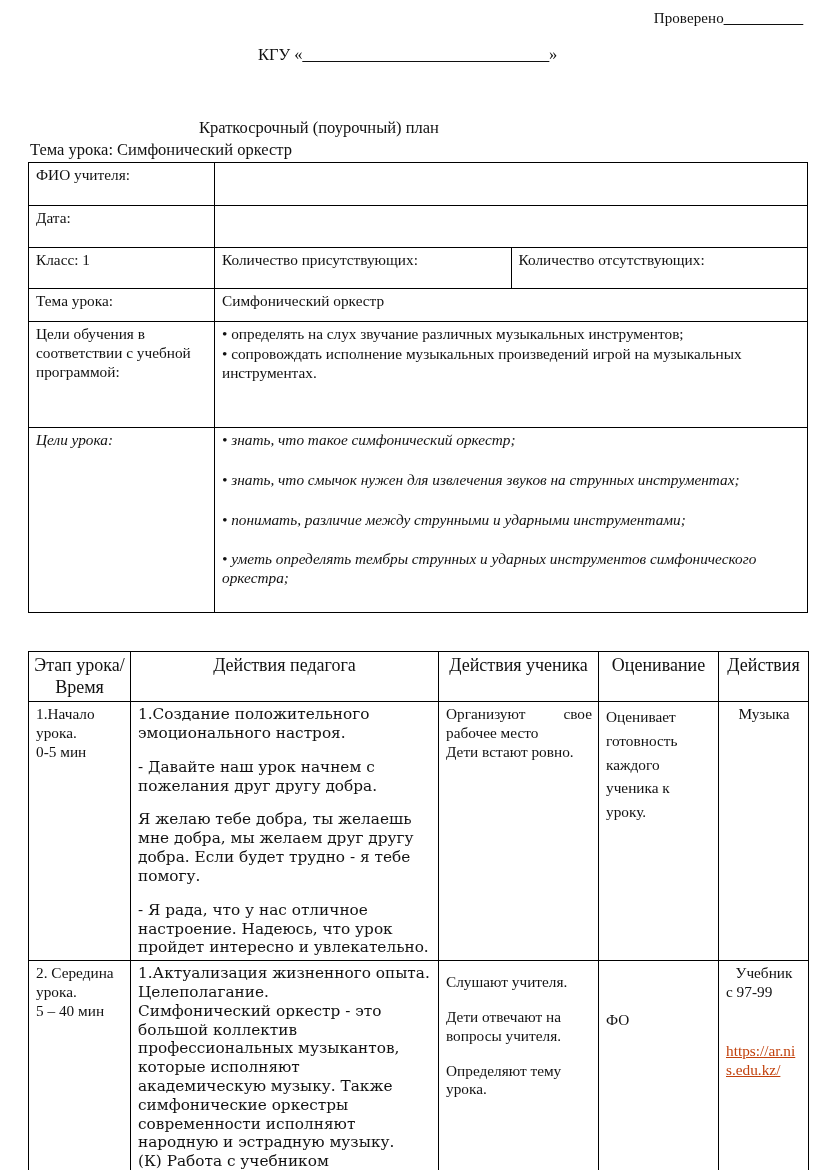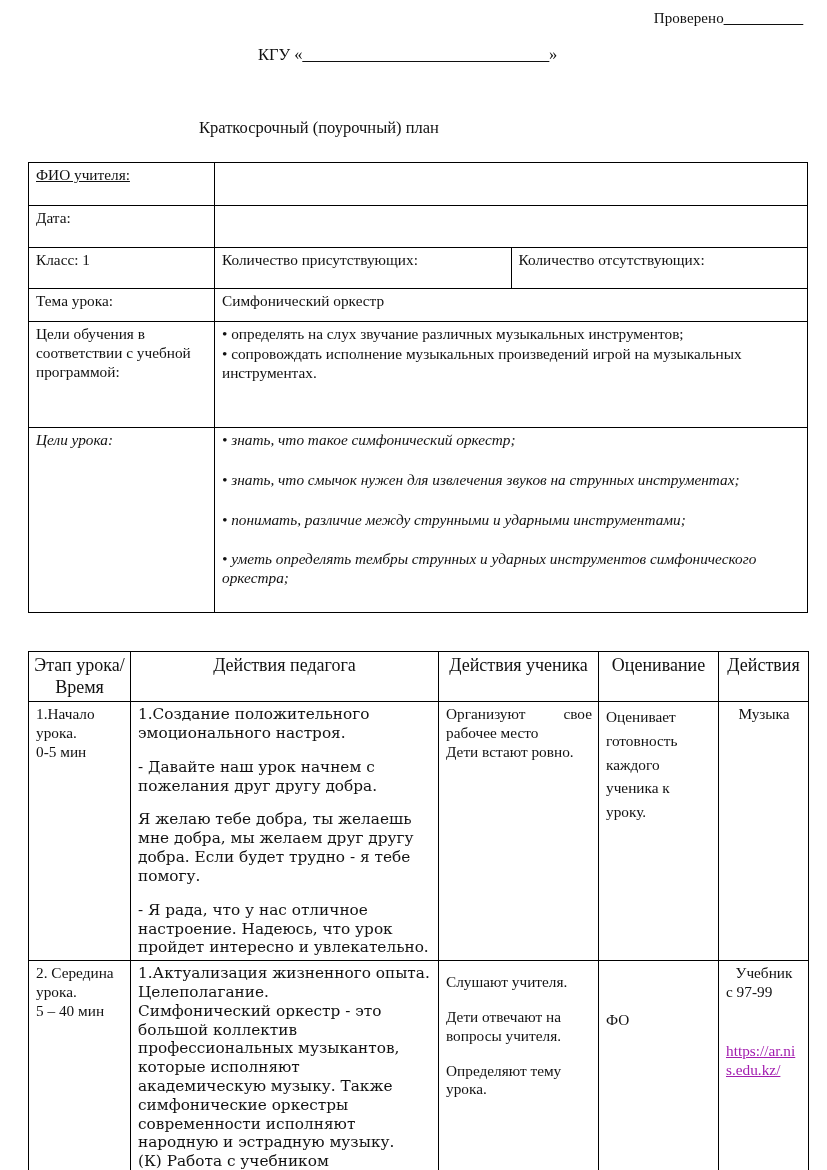--- a/index.html
+++ b/index.html
@@ -73,21 +73,21 @@
     font-size: 15.3px;
     line-height: 1.23;
   }
 
   
   #info-table { top: 162px; }
   #info-table td.label { width: 172px; }
   #info-table td.split-left { width: 322px; }
 
   .r-razdel td   { height: 30px; }
-  .r-fio td      { height: 36px; text-decoration: underline; }
+  .r-fio td      { height: 36px; }
   .r-data td     { height: 35px; }
   .r-klass td    { height: 34px; }
   .r-tema td     { height: 26px; }
   .r-goals td    { height: 99px; margin-top: 14px; }
   .r-aims td     { height: 172px; font-style: italic; }
 
   .bullets p {
     margin: 0 0 1px 0;
   }
   .aims p {
@@ -132,36 +132,37 @@
   .justify { text-align: justify; text-align-last: justify; }
 
   .stage-cell p { margin: 0; }
 
   .spaced p { margin: 0 0 16px 0; }
 
   .res-cell { text-align: center; }
   .res-cell .left { text-align: left; }
 
   a.doclink {
-    color: #a21caf;
+    color: #c2410c;
     text-decoration: underline;
     word-break: break-all;
   }
 </style>
 </head>
 <body>
 
 <div class="page">
 
   <div class="checked-line"><span>Проверено</span><span class="blank-fill">___________</span></div>
 
   <div class="kgu-line"><span>КГУ «</span><span class="blank-fill">_______________________________</span><span>»</span></div>
 
   <div class="plan-title">Краткосрочный (поурочный) план</div>
 
+  <div class="lesson-topic-line">Тема урока:  Симфонический оркестр</div>
 
   <table class="doc" id="info-table">
     <tbody>
       <tr class="r-fio">
         <td class="label">ФИО учителя:</td>
         <td colspan="2"></td>
       </tr>
       <tr class="r-data">
         <td class="label">Дата:</td>
         <td colspan="2"></td>

